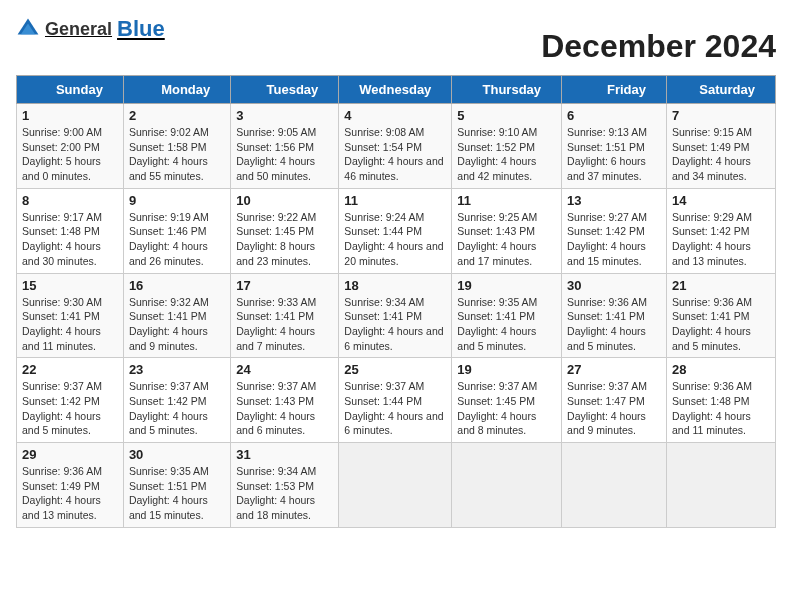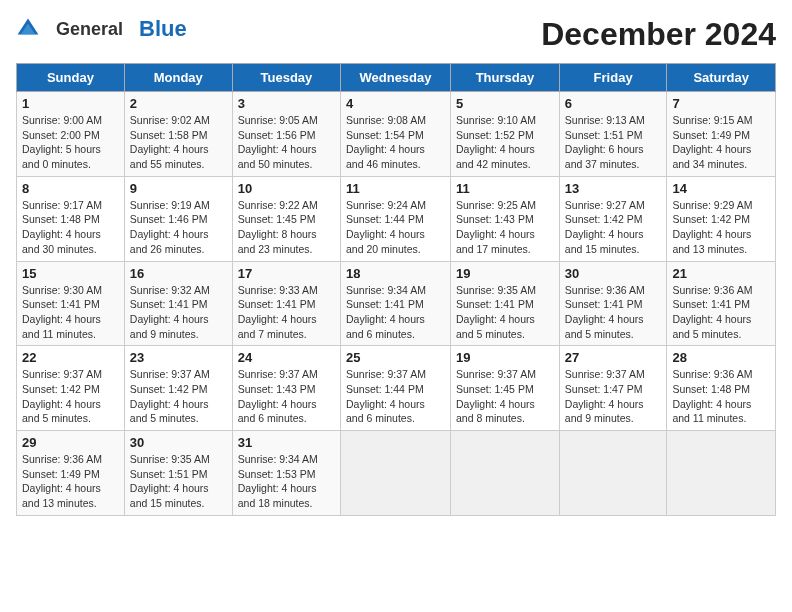--- a/index.html
+++ b/index.html
@@ -12,48 +12,50 @@
     }
     .header {
       display: flex;
       justify-content: space-between;
       align-items: flex-start;
       margin-bottom: 10px;
     }
     .logo {
       display: flex;
       align-items: center;
-      gap: 16px;
+      gap: 5px;
+      text-decoration: underline;
     }
     .logo-icon {
       width: 24px;
       height: 24px;
     }
     .title-block {
       text-align: right;
+      margin-top: 12px;
     }
     .month-title {
       font-size: 32px;
       font-weight: bold;
       color: #222;
     }
     .subtitle {
       font-size: 14px;
       color: #444;
     }
     .calendar {
       width: 100%;
       border-collapse: collapse;
       font-size: 11px;
     }
     .calendar thead tr th {
       background-color: #1a6bb5;
       color: #fff;
-      padding: 6px 3px;
-      text-align: center;
+      padding: 6px 20px;
+      text-align: right;
       font-size: 13px;
       font-weight: bold;
       border: 1px solid #aaa;
     }
     .calendar tbody tr td {
       vertical-align: top;
       padding: 4px 5px;
       border: 1px solid #ccc;
       width: 113px;
       min-height: 80px;

